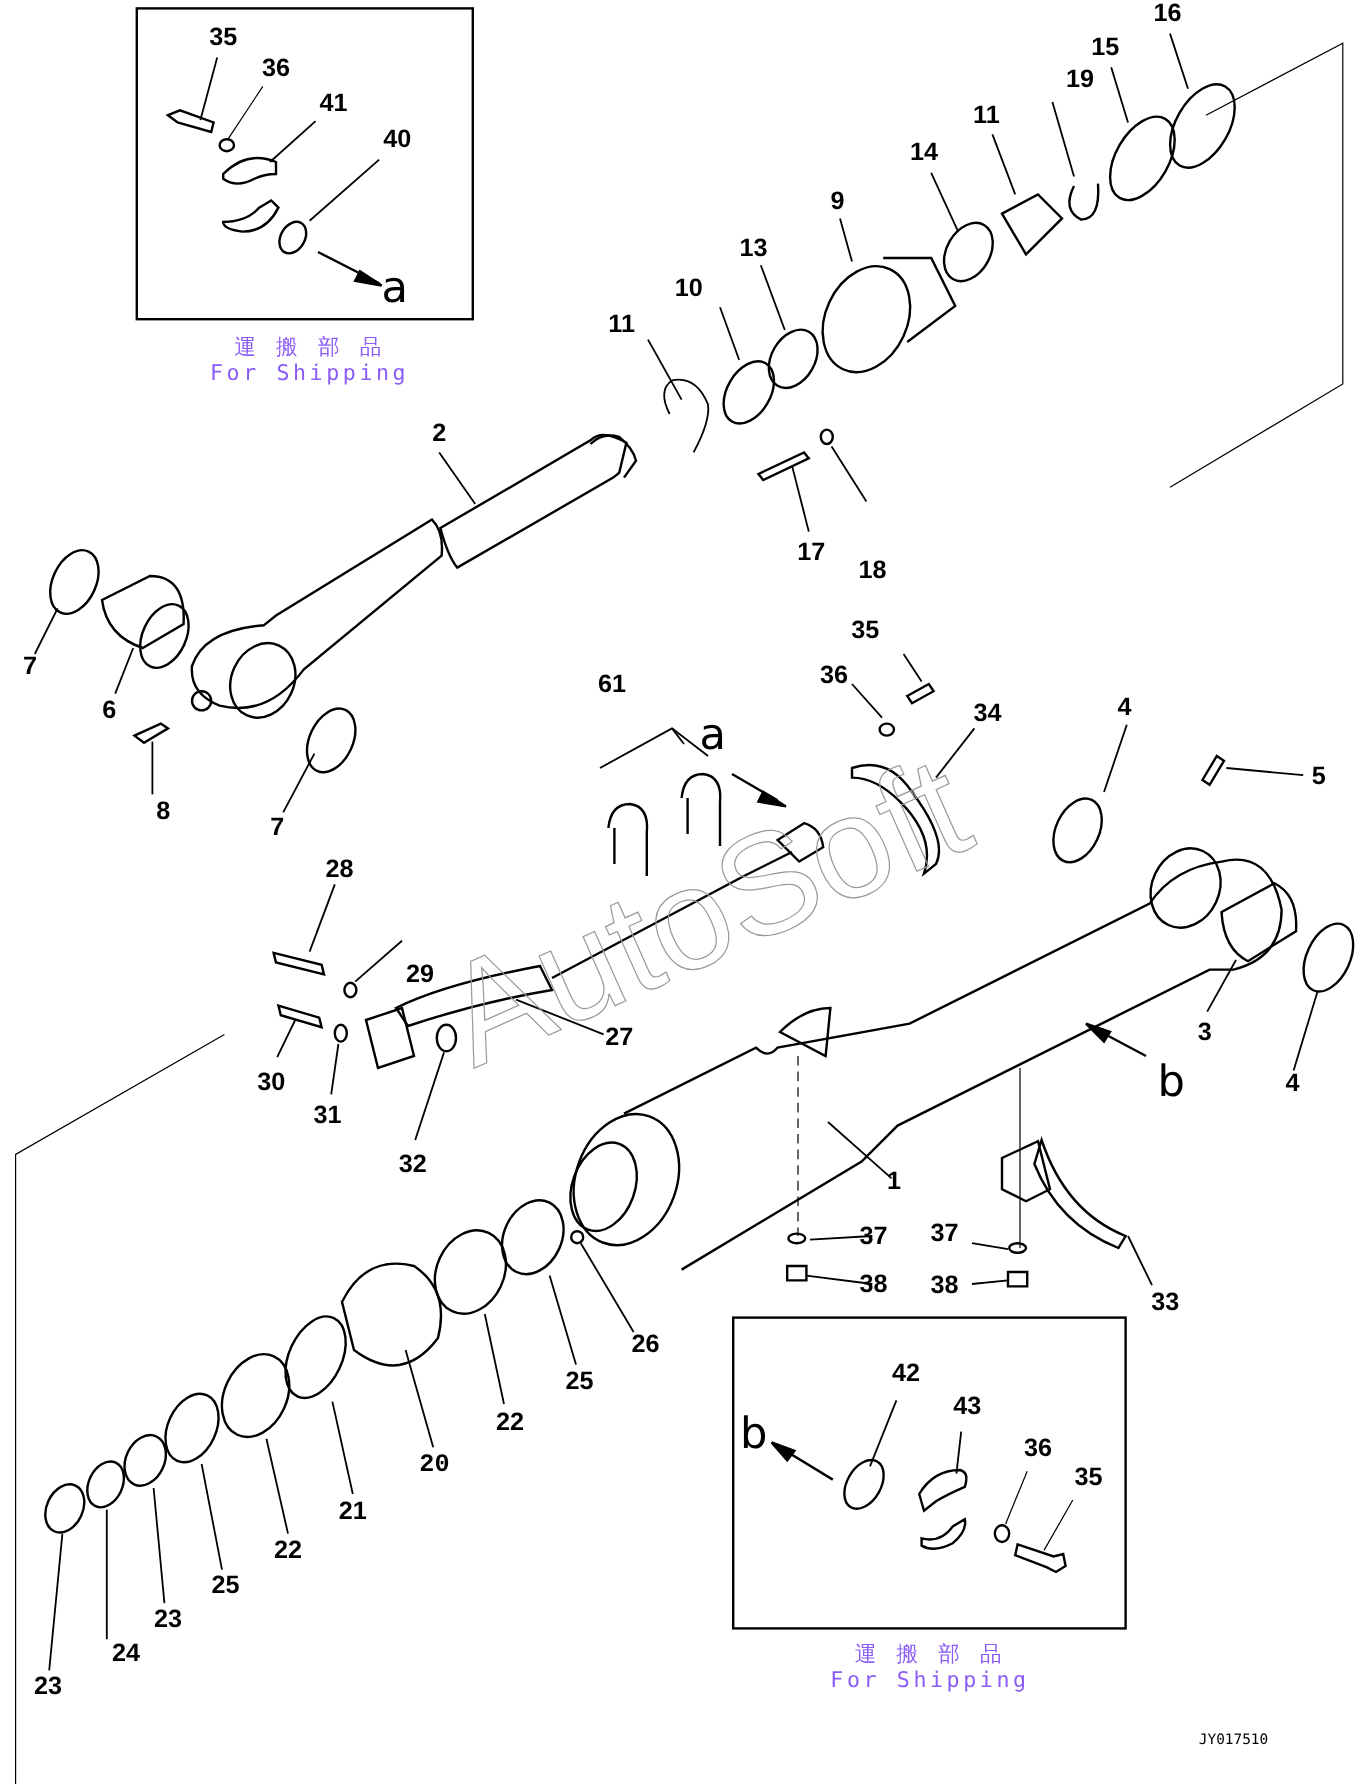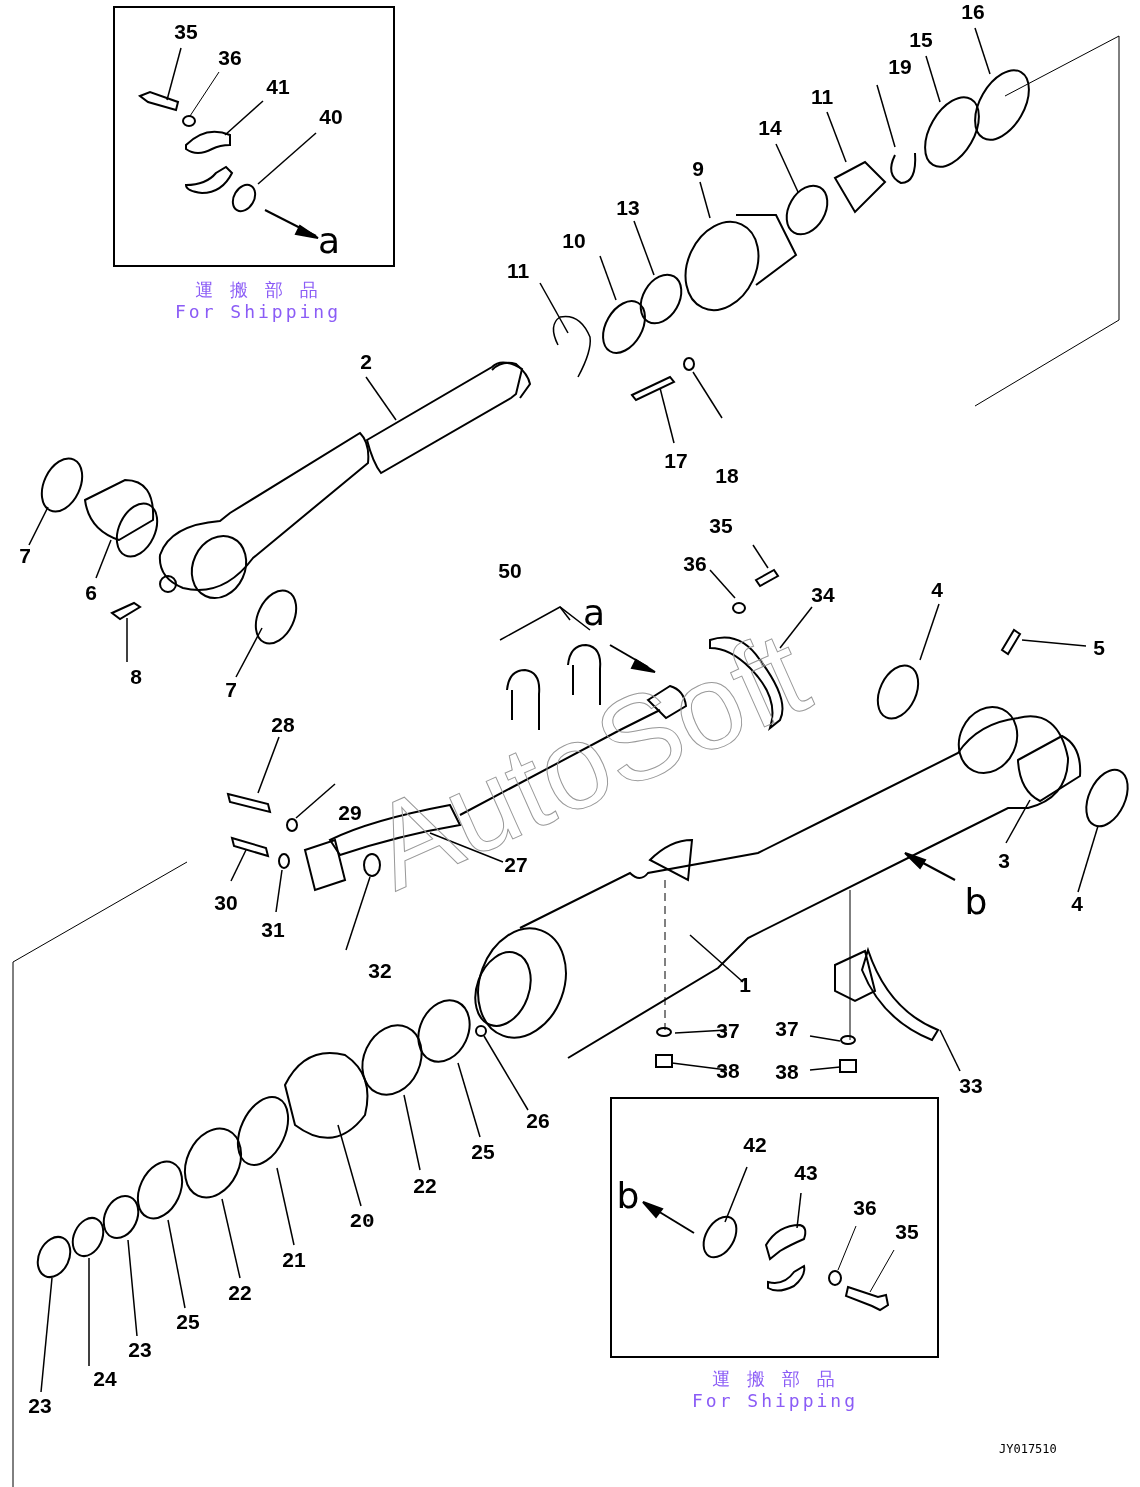--- a/index.html
+++ b/index.html
@@ -225,34 +225,34 @@
   <div class="lbl" style="left:574px;top:240px;">10</div>
   <div class="lbl" style="left:628px;top:207px;">13</div>
   <div class="lbl" style="left:698px;top:168px;">9</div>
   <div class="lbl" style="left:770px;top:127px;">14</div>
   <div class="lbl" style="left:822px;top:96px;">11</div>
   <div class="lbl" style="left:872px;top:66px;margin-left:28px;">19</div>
   <div class="lbl" style="left:921px;top:39px;">15</div>
   <div class="lbl" style="left:973px;top:11px;">16</div>
   <div class="lbl" style="left:676px;top:460px;">17</div>
   <div class="lbl" style="left:727px;top:431px;margin-top:44px;">18</div>
-  <div class="lbl" style="left:510px;top:570px;">50</div>
+  <div class="lbl" style="left:510px;top:570px;">61</div>
   <div class="lbl" style="left:721px;top:525px;">35</div>
   <div class="lbl" style="left:695px;top:563px;">36</div>
   <div class="lbl" style="left:823px;top:594px;">34</div>
   <div class="lbl" style="left:937px;top:589px;">4</div>
   <div class="lbl" style="left:1099px;top:647px;">5</div>
   <div class="lbl" style="left:1004px;top:860px;">3</div>
   <div class="lbl" style="left:1077px;top:903px;">4</div>
   <div class="lbl" style="left:283px;top:724px;">28</div>
   <div class="lbl" style="left:350px;top:765px;margin-top:47px;">29</div>
   <div class="lbl" style="left:516px;top:864px;">27</div>
   <div class="lbl" style="left:226px;top:902px;">30</div>
   <div class="lbl" style="left:273px;top:929px;">31</div>
-  <div class="lbl" style="left:344px;top:970px;margin-left:36px;">32</div>
+  <div class="lbl" style="left:344px;top:970px;">32</div>
   <div class="lbl" style="left:745px;top:984px;">1</div>
   <div class="lbl" style="left:728px;top:1030px;">37</div>
   <div class="lbl" style="left:728px;top:1070px;">38</div>
   <div class="lbl" style="left:787px;top:1028px;">37</div>
   <div class="lbl" style="left:787px;top:1071px;">38</div>
   <div class="lbl" style="left:971px;top:1085px;">33</div>
   <div class="lbl" style="left:538px;top:1120px;">26</div>
   <div class="lbl" style="left:483px;top:1151px;">25</div>
   <div class="lbl" style="left:425px;top:1185px;">22</div>
   <div class="lbl" style="left:362px;top:1221px;font-family:Liberation Mono, monospace;">20</div>

